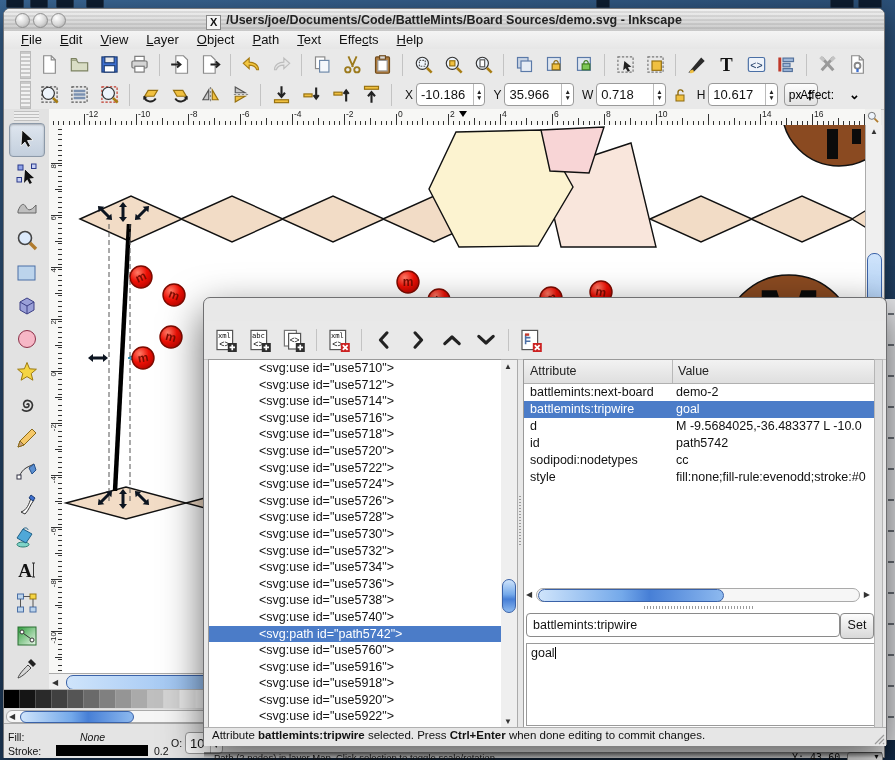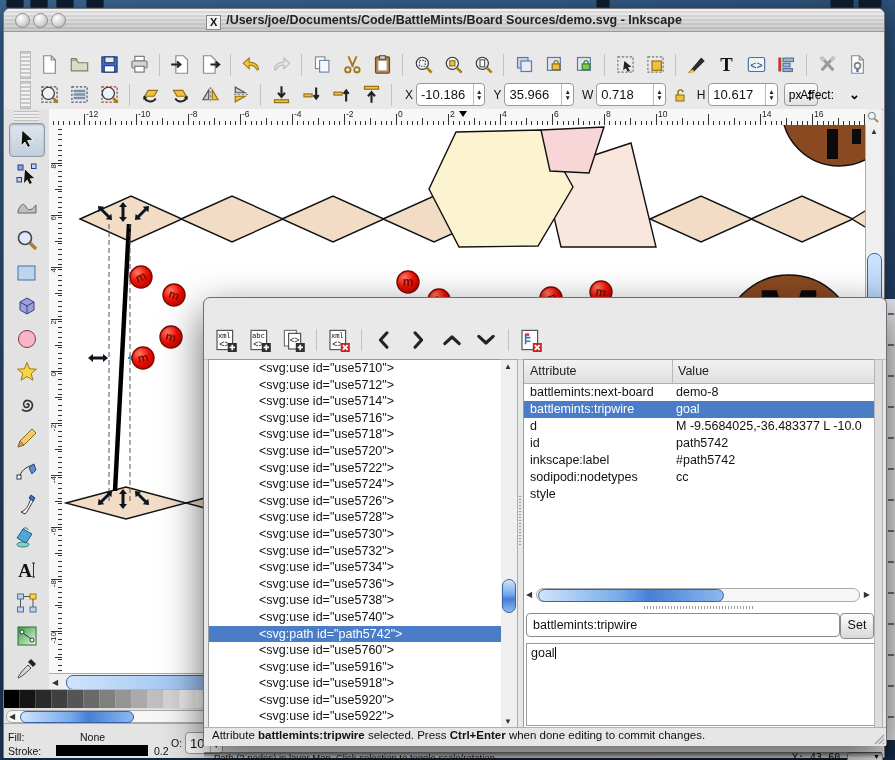--- a/index.html
+++ b/index.html
@@ -129,20 +129,31 @@
 
   <div class="win">
 
     <div class="titlebar">
       <div class="light" style="left:11px"></div>
       <div class="light" style="left:29px"></div>
       <div class="light" style="left:47px"></div>
       <div class="title-text"><span class="x11chip">X</span><span>/Users/joe/Documents/Code/BattleMints/Board Sources/demo.svg - Inkscape</span></div>
     </div>
 
+    <div class="menubar" id="menubar">
+        <div class="menu-item"><u>F</u>ile</div>
+        <div class="menu-item"><u>E</u>dit</div>
+        <div class="menu-item"><u>V</u>iew</div>
+        <div class="menu-item"><u>L</u>ayer</div>
+        <div class="menu-item"><u>O</u>bject</div>
+        <div class="menu-item"><u>P</u>ath</div>
+        <div class="menu-item"><u>T</u>ext</div>
+        <div class="menu-item">Effe<u>c</u>ts</div>
+        <div class="menu-item"><u>H</u>elp</div>
+      </div>
 
     <div class="toolbar" id="tb1" style="top:40px;height:31px;padding-left:14px">
         <div class="grip-v"></div>
         <div class="tb-btn">
           <span style="display:flex">
             <svg viewBox="0 0 18 18">
               <path d="M4 1.5h6.5L14 5v11.5H4z" fill="#fff" stroke="#8a8a8a"></path>
               <path d="M10.5 1.5V5H14" fill="none" stroke="#8a8a8a"></path>
             </svg>
           </span>
@@ -1140,21 +1151,21 @@
         <div class="swatch" style="background: rgb(255, 255, 255);"></div>
       </div>
     <div class="palscroll">
       <div class="abs" style="left:2px;top:1px;width:856px;height:11px;background:#f6f6f6;border:1px solid #aaa;border-radius:6px"></div>
       <div class="scroll-arrow" style="left:5px;top:3px">◀</div>
       <div class="aqua abs" style="left:16px;top:2px;width:112px;height:10px"></div>
     </div>
 
     <div class="statusbar">
       <span class="abs" style="left:4px;top:7px">Fill:</span>
-      <span class="abs" style="left:76px;top:7px;">None</span>
+      <span class="abs" style="left:76px;top:7px;font-style:italic">None</span>
       <span class="abs" style="left:4px;top:21px">Stroke:</span>
       <span class="abs" style="left:52px;top:21px;width:92px;height:11px;background:#000"></span>
       <span class="abs" style="left:150px;top:21px">0.2</span>
       <span class="abs" style="left:167px;top:13px">O:</span>
       <span class="abs spinfield" style="left:181px;top:8px;width:36px;height:20px">
         <span class="val" style="width:16px">10</span>
         <span class="spin-arrows">
             <span>▲</span>
             <span>▼</span>
           </span>
@@ -1295,44 +1306,41 @@
 
     <div class="rightcol">
       <div class="attr-header">
         <span class="abs" style="left:6px;top:4px">Attribute</span>
         <span class="abs" style="left:148px;top:0;width:1px;height:23px;background:#b8b8b8"></span>
         <span class="abs" style="left:154px;top:4px">Value</span>
       </div>
       <div id="attr-rows">
           <div class="attr-row">
             <span class="attr-name">battlemints:next-board</span>
-            <span class="attr-val">demo-8</span>
+            <span class="attr-val">demo-2</span>
           </div>
           <div class="attr-row sel">
             <span class="attr-name">battlemints:tripwire</span>
             <span class="attr-val">goal</span>
           </div>
           <div class="attr-row">
             <span class="attr-name">d</span>
             <span class="attr-val">M -9.5684025,-36.483377 L -10.0</span>
           </div>
           <div class="attr-row">
             <span class="attr-name">id</span>
             <span class="attr-val">path5742</span>
           </div>
           <div class="attr-row">
-            <span class="attr-name">inkscape:label</span>
-            <span class="attr-val">#path5742</span>
-          </div>
-          <div class="attr-row">
             <span class="attr-name">sodipodi:nodetypes</span>
             <span class="attr-val">cc</span>
           </div>
           <div class="attr-row">
             <span class="attr-name">style</span>
+            <span class="attr-val">fill:none;fill-rule:evenodd;stroke:#0</span>
           </div>
         </div>
 
       <div class="abs" style="left:2px;top:227px;width:344px;height:15px">
         <div class="abs" style="left:10px;top:1px;right:10px;height:12px;background:#f6f6f6;border:1px solid #aaa;border-radius:7px"></div>
         <div class="scroll-arrow" style="left:0;top:3px">◀</div>
         <div class="aqua abs" style="left:12px;top:2px;width:184px;height:11px"></div>
         <div class="scroll-arrow" style="right:0;top:3px">▶</div>
       </div>
       <div class="dots-h abs" style="left:120px;top:246px;width:110px;height:3px"></div>

